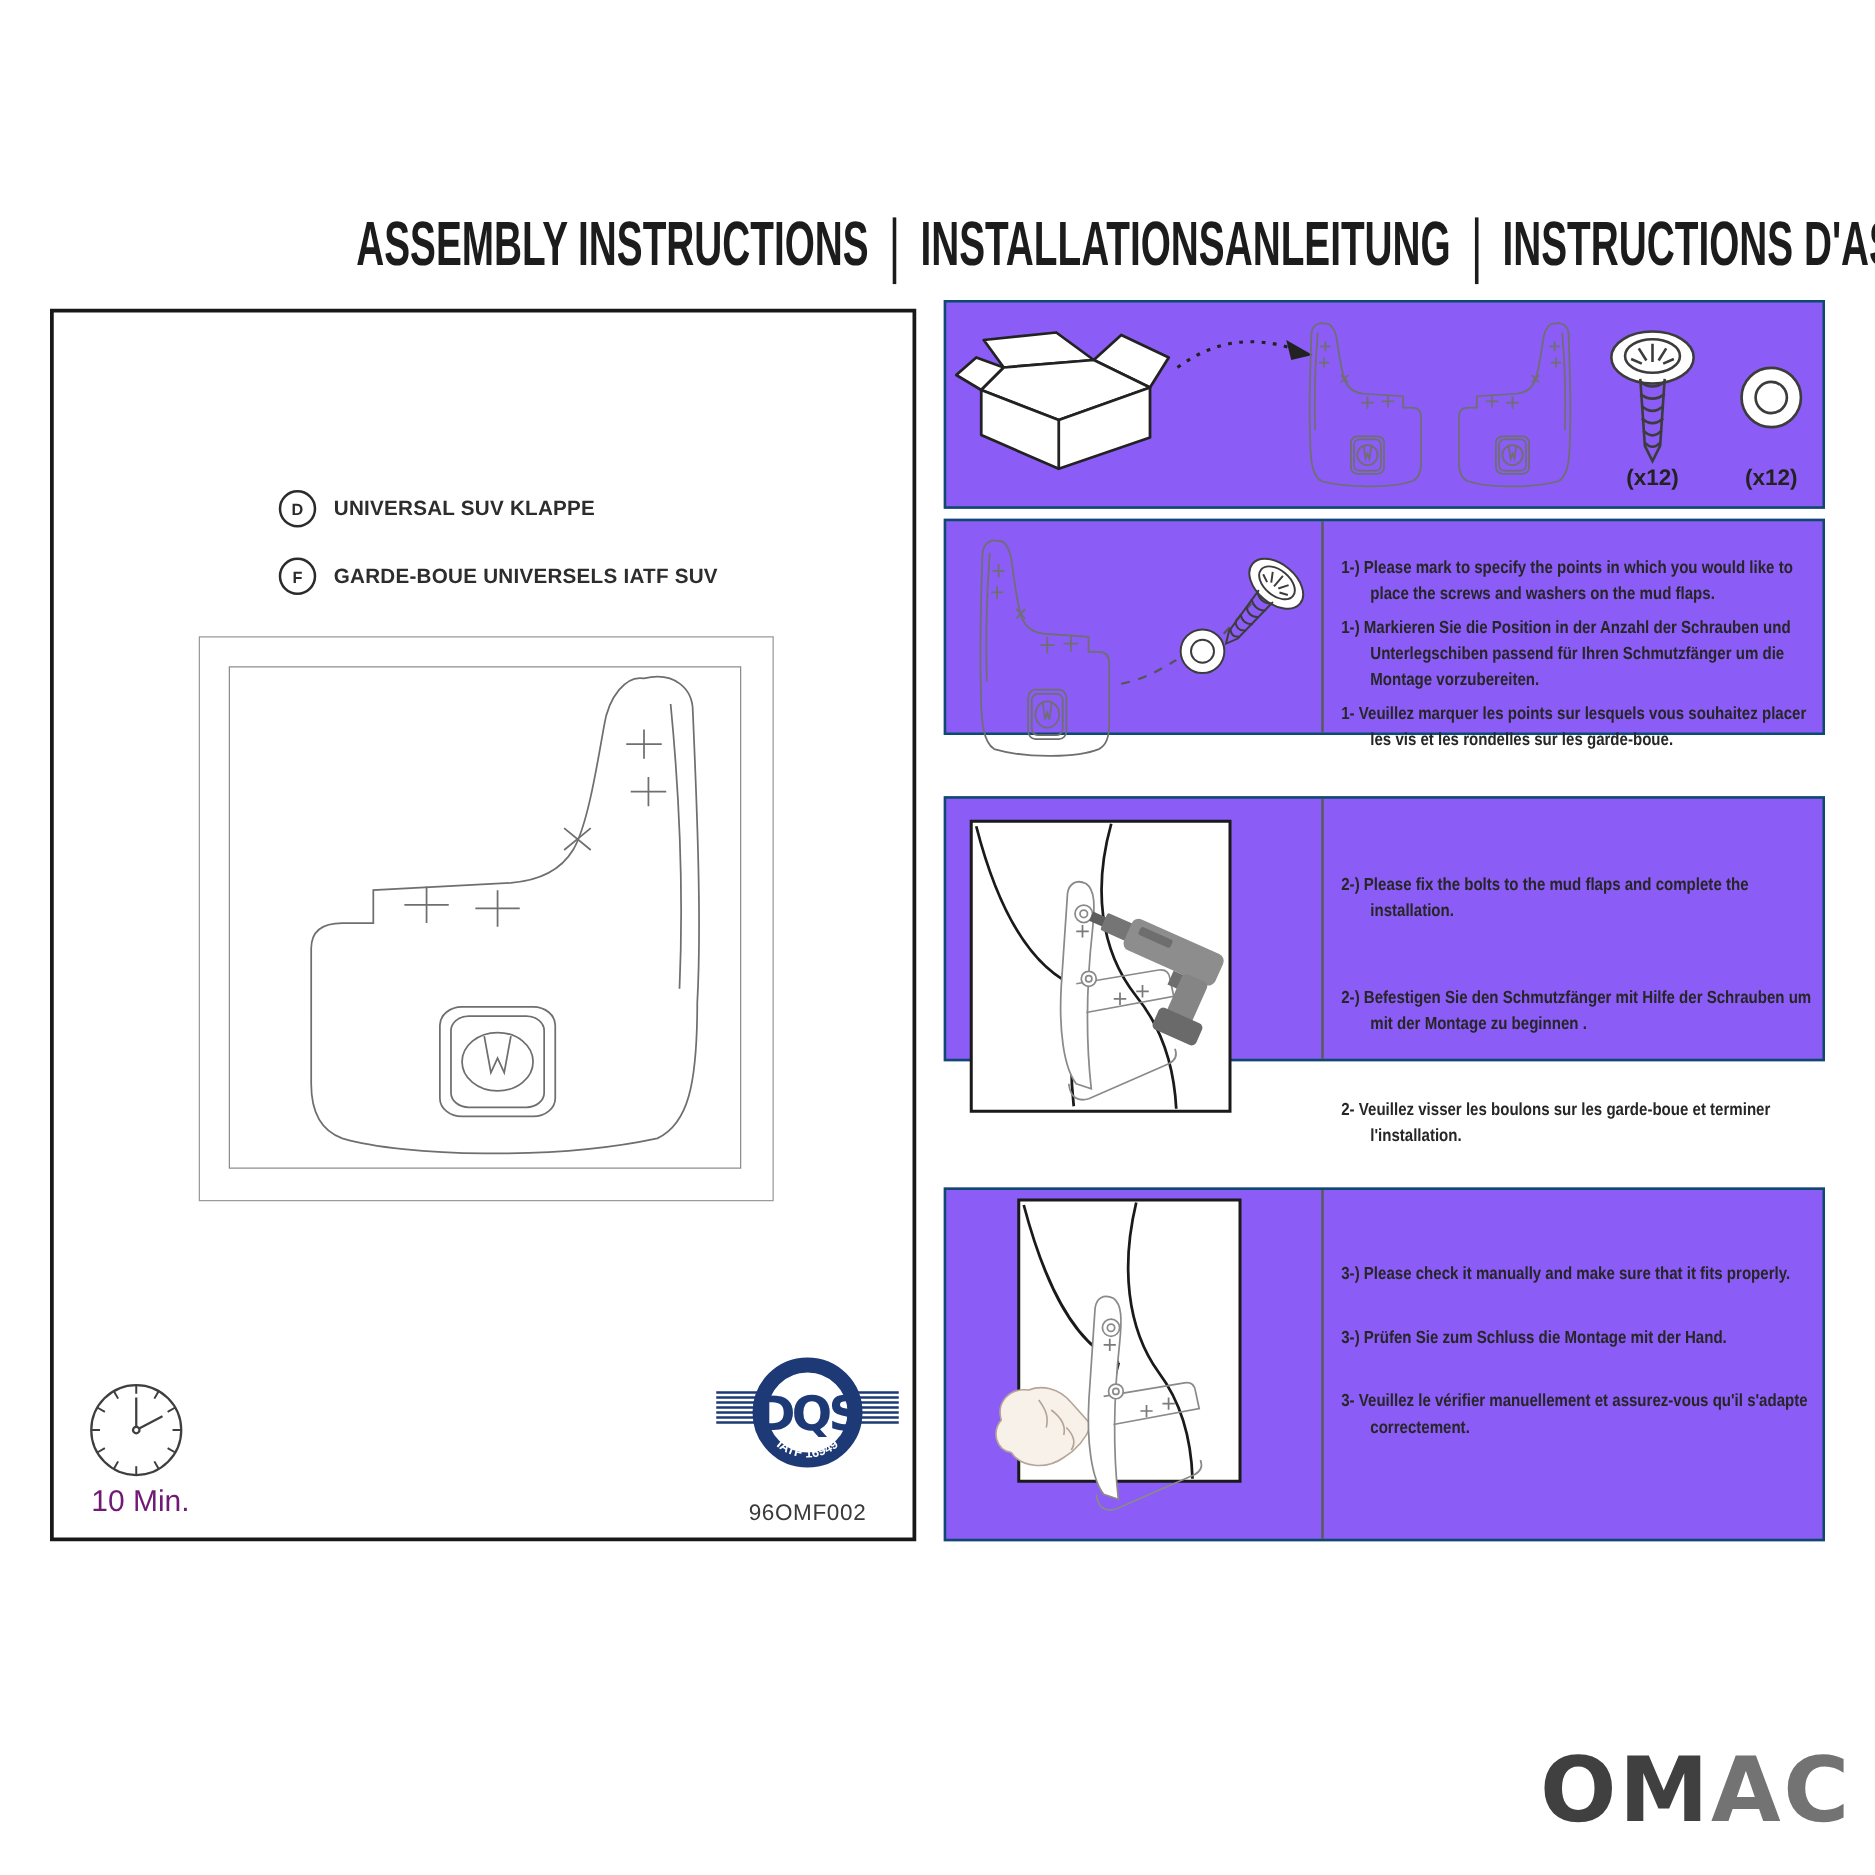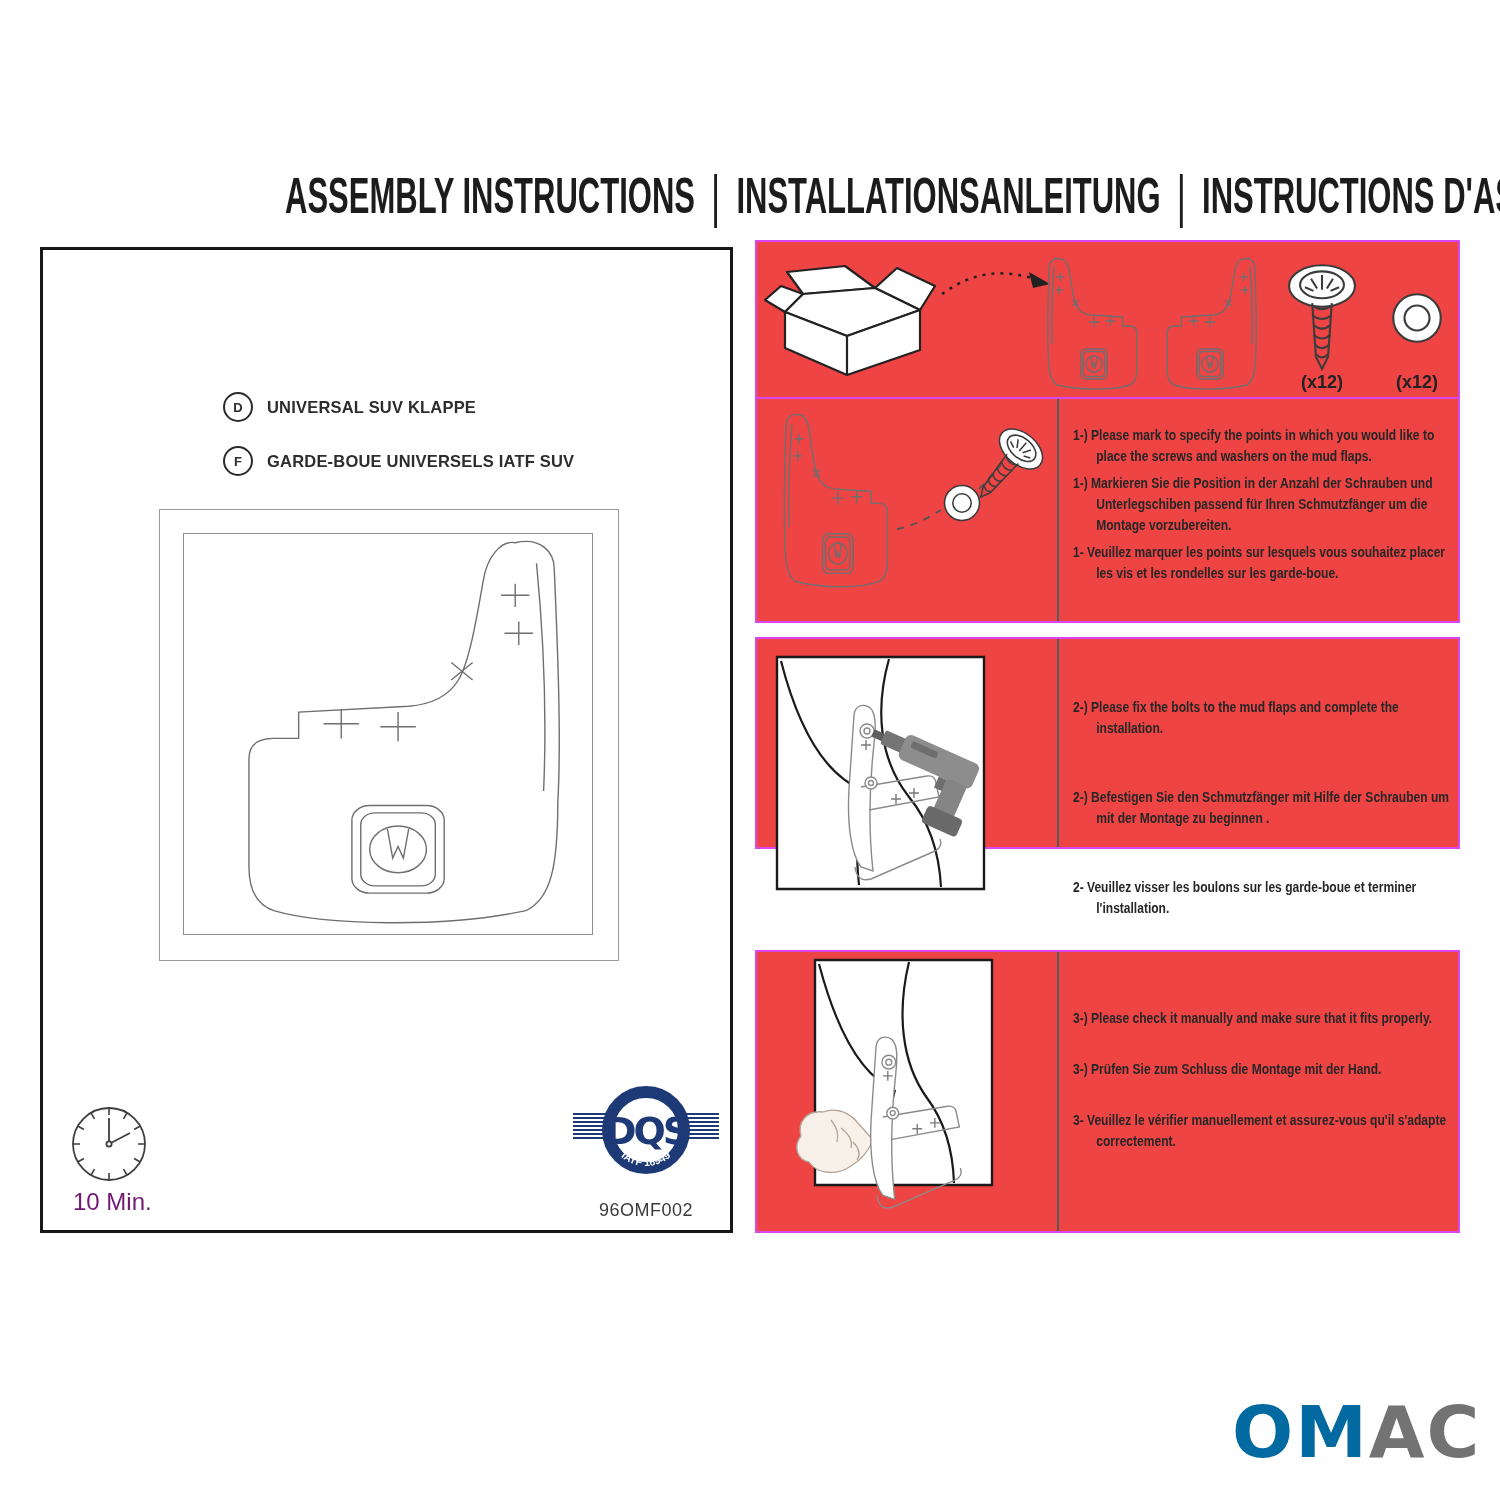--- a/index.html
+++ b/index.html
@@ -33,43 +33,43 @@
   .draw-box-outer{position:absolute;left:116px;top:259px;width:460px;height:452px;
     border:1.5px solid #9a9a9a;box-sizing:border-box;}
   .draw-box-inner{position:absolute;left:23px;top:23px;width:410px;height:402px;
     border:1.5px solid #8d8d8d;box-sizing:border-box;}
 
   .duration-label{position:absolute;left:30px;top:938px;font-size:24px;color:#701a75;}
   .part-code{position:absolute;left:528px;top:950px;width:150px;text-align:center;
     font-size:18px;color:#3a3a3a;letter-spacing:.5px;}
 
   
-  .panel{position:absolute;left:755px;width:705px;border:2px solid #d946ef;
-    background:#ef4444;box-sizing:border-box;}
+  .panel{position:absolute;left:755px;width:705px;border:2px solid #0c4a6e;
+    background:#8b5cf6;box-sizing:border-box;}
   .p1{top:240px;height:167px;}
-  .p2{top:397px;height:226px;}
+  .p2{top:415px;height:173px;}
   .p3{top:637px;height:212px;}
   .p4{top:950px;height:283px;}
   .divider{position:absolute;left:300px;top:0;bottom:0;width:2px;background:#5a5a5a;}
 
   .step-text{position:absolute;left:316px;width:450px;
     transform:scaleX(0.86);transform-origin:left top;
     font-weight:bold;font-size:14px;line-height:21px;color:#262626;}
   .step-text p{margin:0;padding-left:27px;text-indent:-27px;}
   .p2 .step-text{top:26px;}  .p2 .step-text p{margin-bottom:6px;}
   .p3 .step-text{top:58px;}  .p3 .step-text p{margin-bottom:48px;}
   .p4 .step-text{top:56px;}  .p4 .step-text p{margin-bottom:30px;}
 
   .qty-label{position:absolute;top:130px;width:90px;text-align:center;
     font-weight:bold;font-size:18px;color:#222;}
 
   
   .omac{position:absolute;left:1232px;top:1392px;font-family:"DejaVu Sans", sans-serif;
     font-weight:bold;font-size:72px;letter-spacing:2px;line-height:80px;}
-  .omac .om{color:#0369a1;}
+  .omac .om{color:#404040;}
   .omac .ac{color:#737373;}
 
   svg{display:block;}
   .sketch path,.sketch rect,.sketch circle,.sketch ellipse{vector-effect:non-scaling-stroke;}
 </style>
 </head>
 <body>
 
 <svg width="0" height="0" style="position:absolute" aria-hidden="true">
   <defs>

